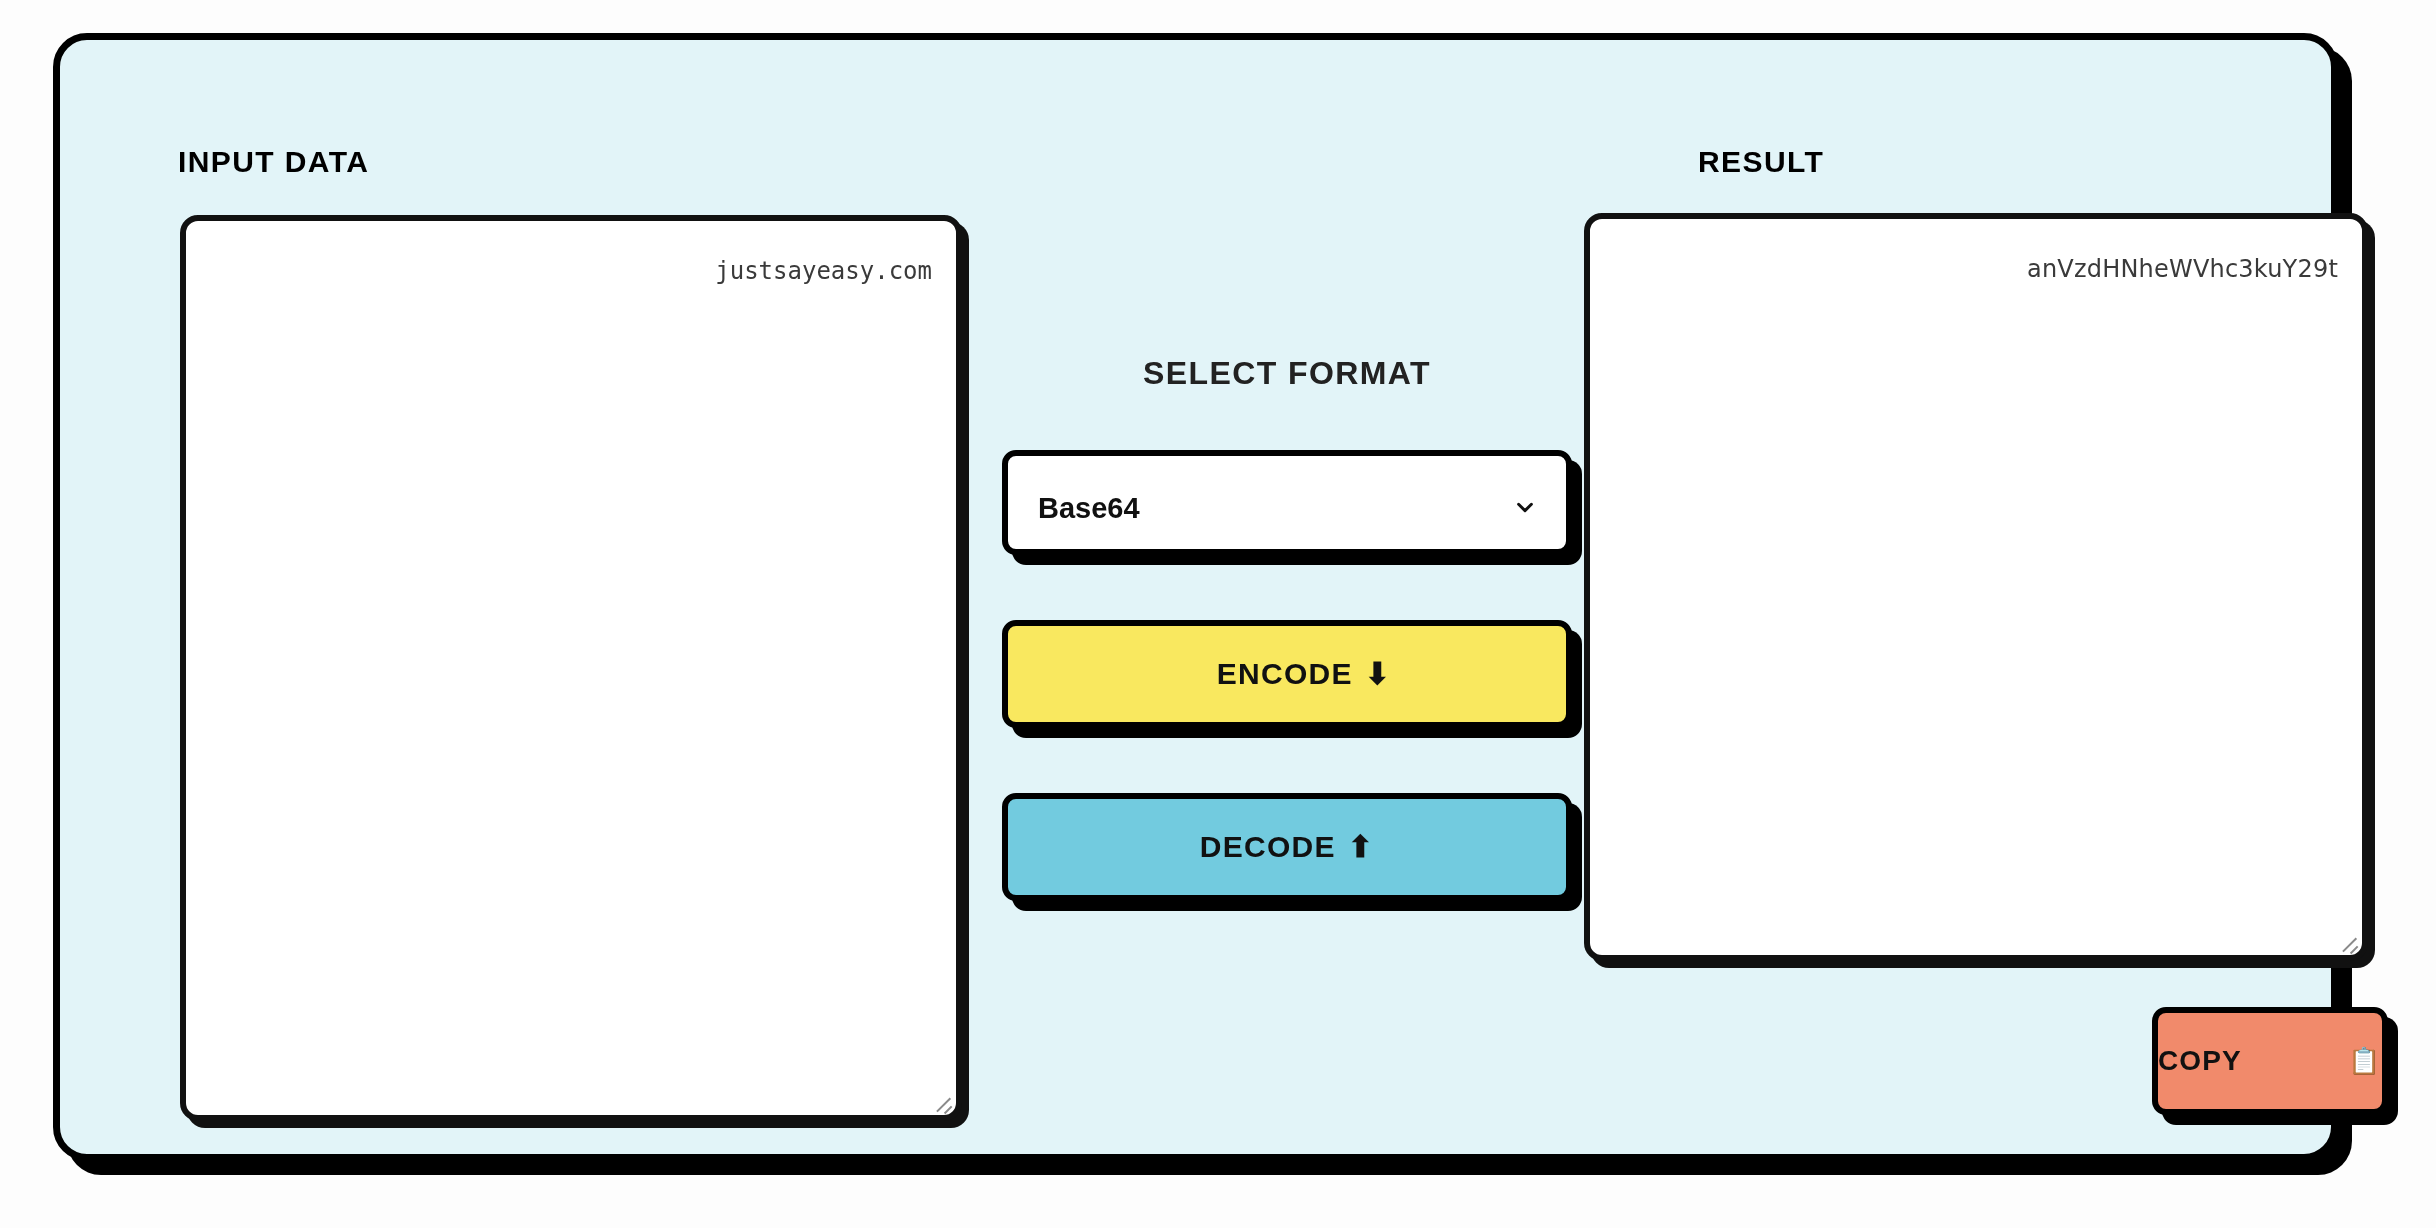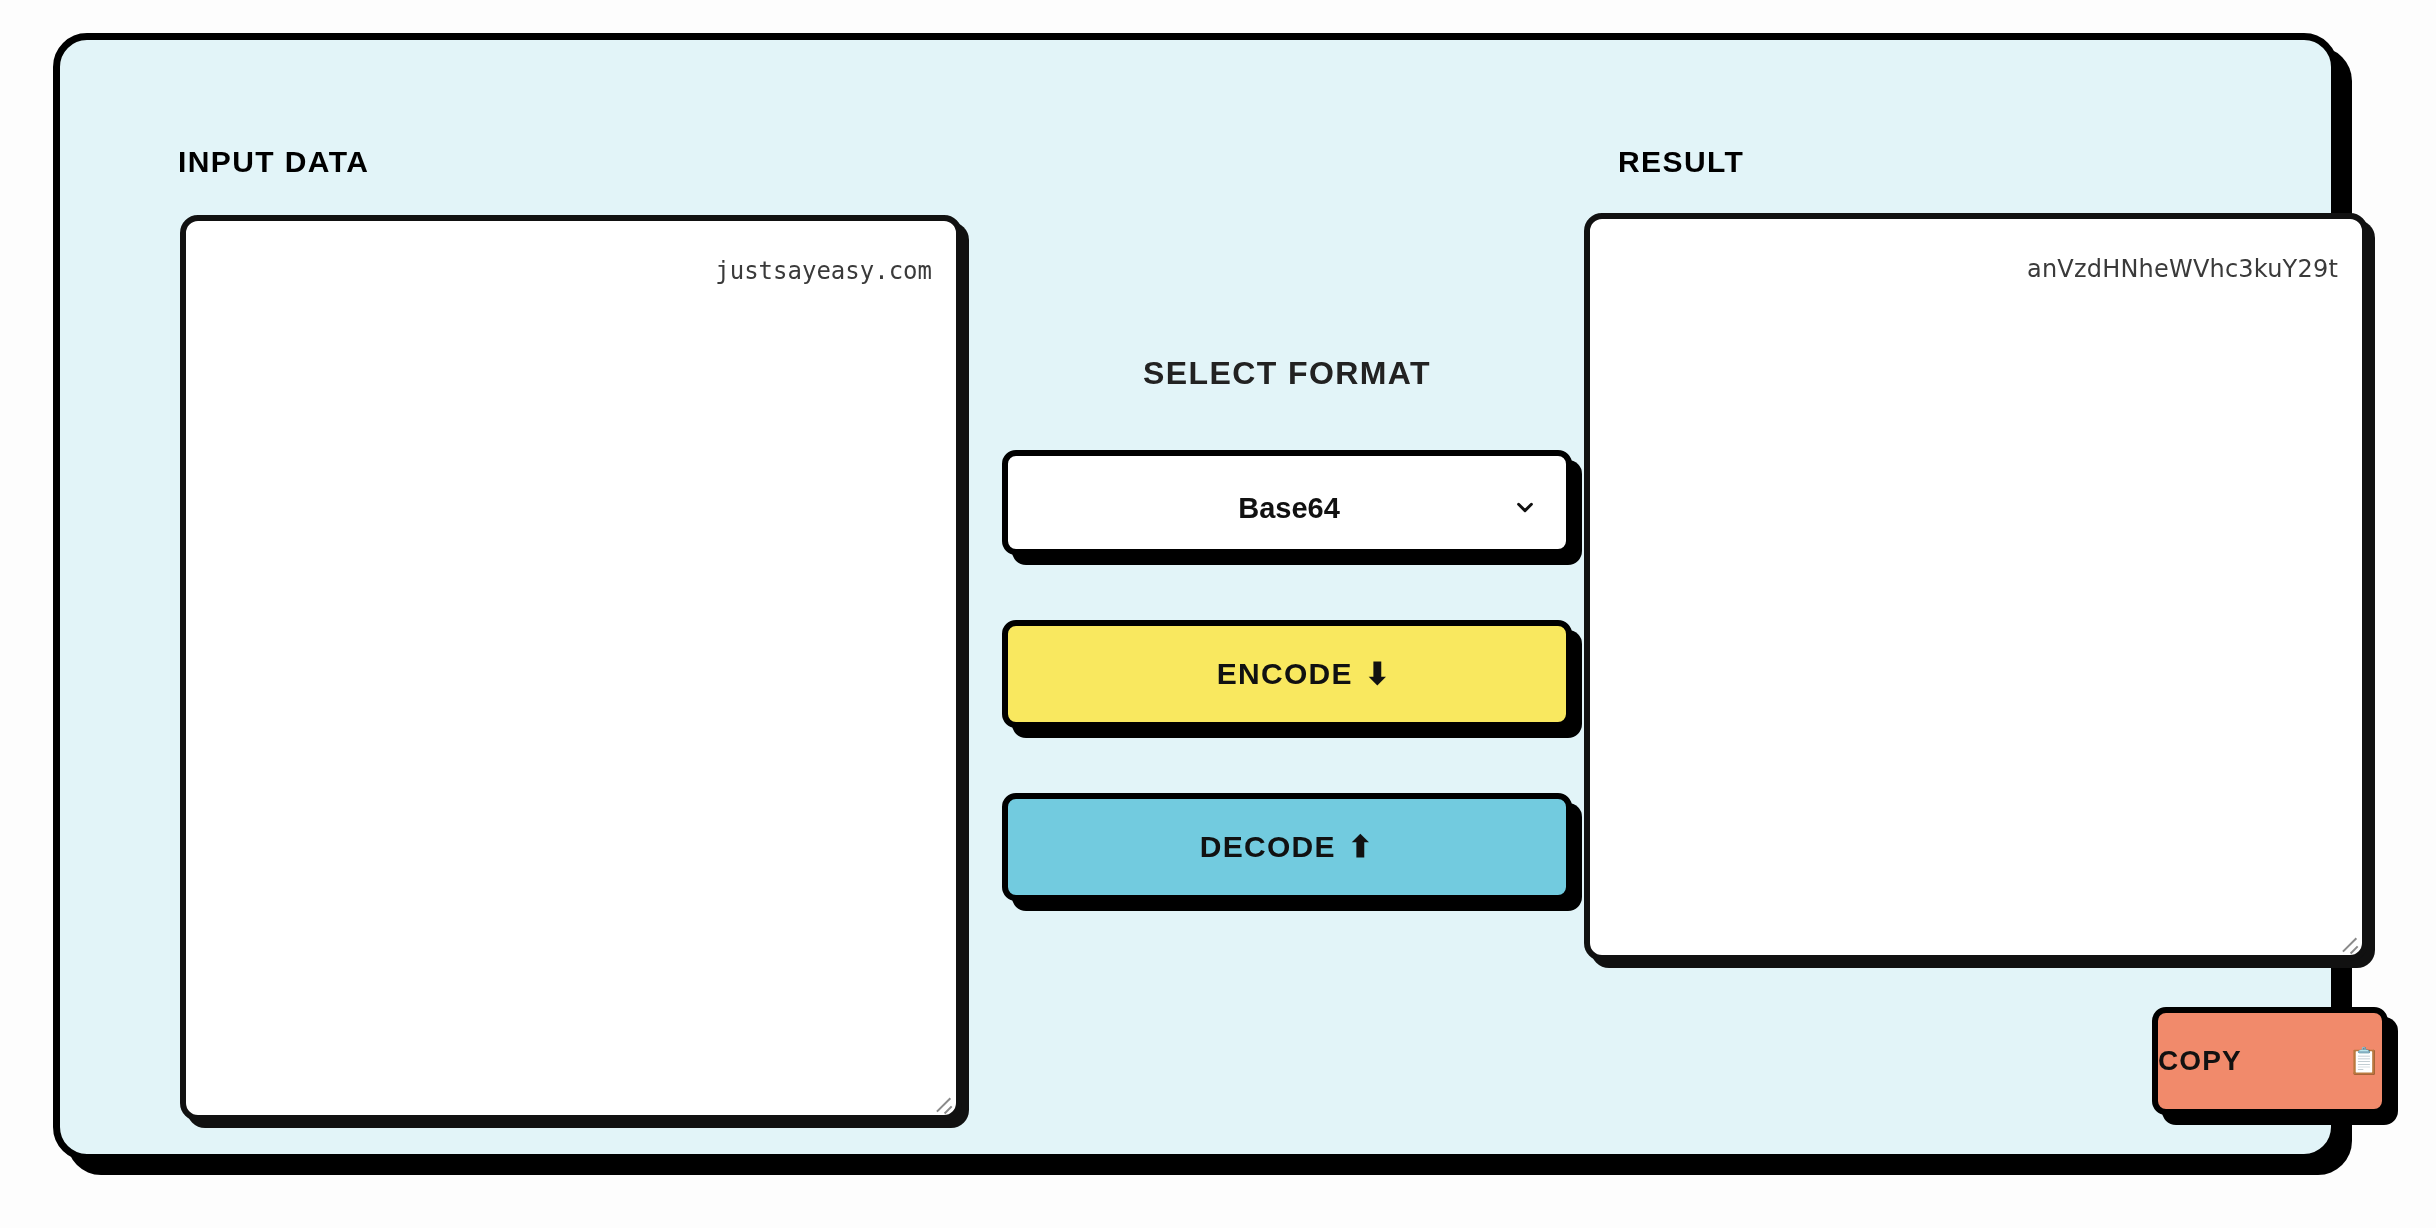--- a/index.html
+++ b/index.html
@@ -28,21 +28,21 @@
   
   .panel-title {
     position: absolute;
     font-size: 30px;
     font-weight: bold;
     letter-spacing: 1.4px;
     color: #000000;
     white-space: nowrap;
   }
   .title-input  { left: 118px;  top: 105px; }
-  .title-result { left: 1558px; top: 105px; }
+  .title-result { left: 1638px; top: 105px; }
 
   
   .ta-wrap {
     position: absolute;
     background: #ffffff;
     border: 6px solid #111111;
     border-radius: 18px;
     box-shadow: 7px 7px 0 0 #111111;
     overflow: hidden;
   }
@@ -120,21 +120,21 @@
     align-items: center;
     justify-content: center;
     font-weight: bold;
     color: #111111;
   }
 
   .format-select {
     top: 410px;
     height: 105px;
     background: #ffffff;
-    justify-content: center;
+    justify-content: flex-start;
     padding: 12px 26px 0 30px;
     font-size: 29px;
     cursor: pointer;
   }
   .format-select .chev {
     position: absolute;
     right: 30px;
     top: 50%;
     transform: translateY(-50%);
     display: block;

